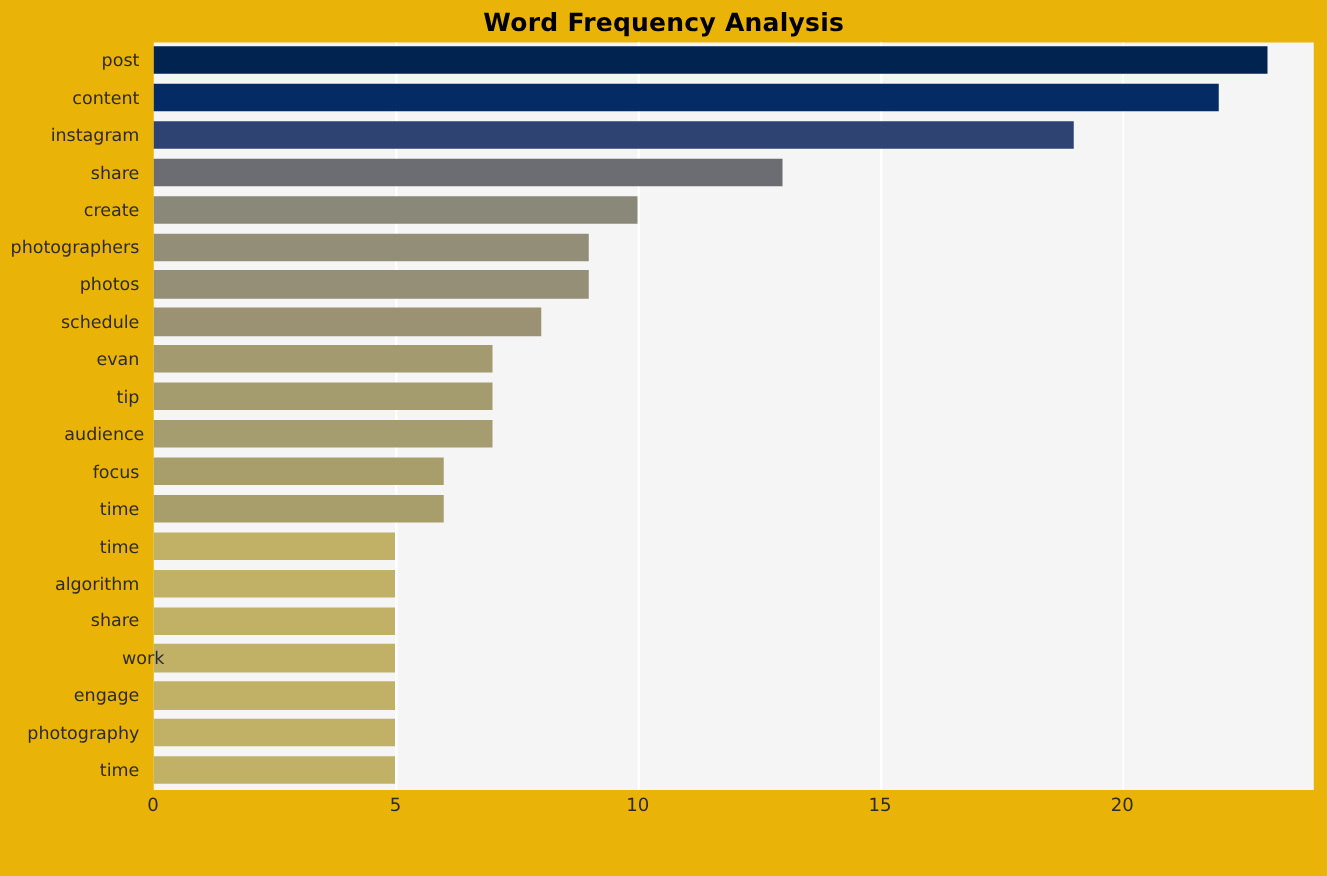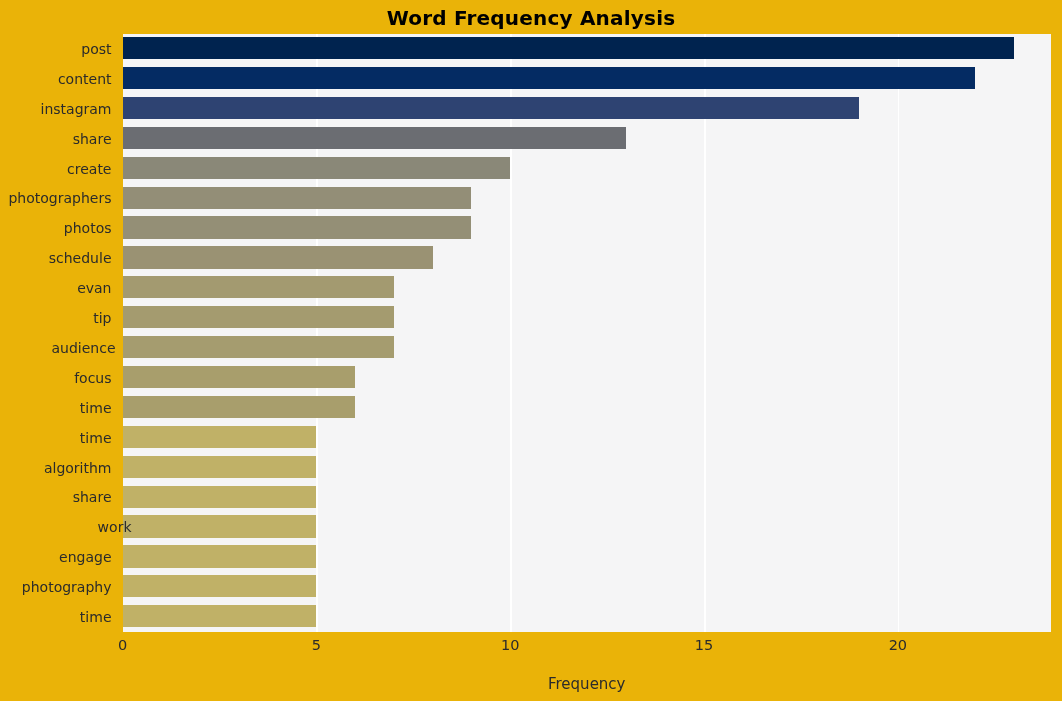--- a/index.html
+++ b/index.html
@@ -192,15 +192,14 @@
       <div class="ylabel" style="top: 610.05px; left: 0px; padding-right: 11px; width: 111.5px;">time</div>
     </div>
   <div id="xticks-layer">
       <div class="xtick" style="left: 122.5px;">0</div>
       <div class="xtick" style="left: 316.341px;">5</div>
       <div class="xtick" style="left: 510.183px;">10</div>
       <div class="xtick" style="left: 704.024px;">15</div>
       <div class="xtick" style="left: 897.865px;">20</div>
     </div>
 
-  <div id="xaxis-label">Frequency</div>
 
 </div>
 
 </body></html>

